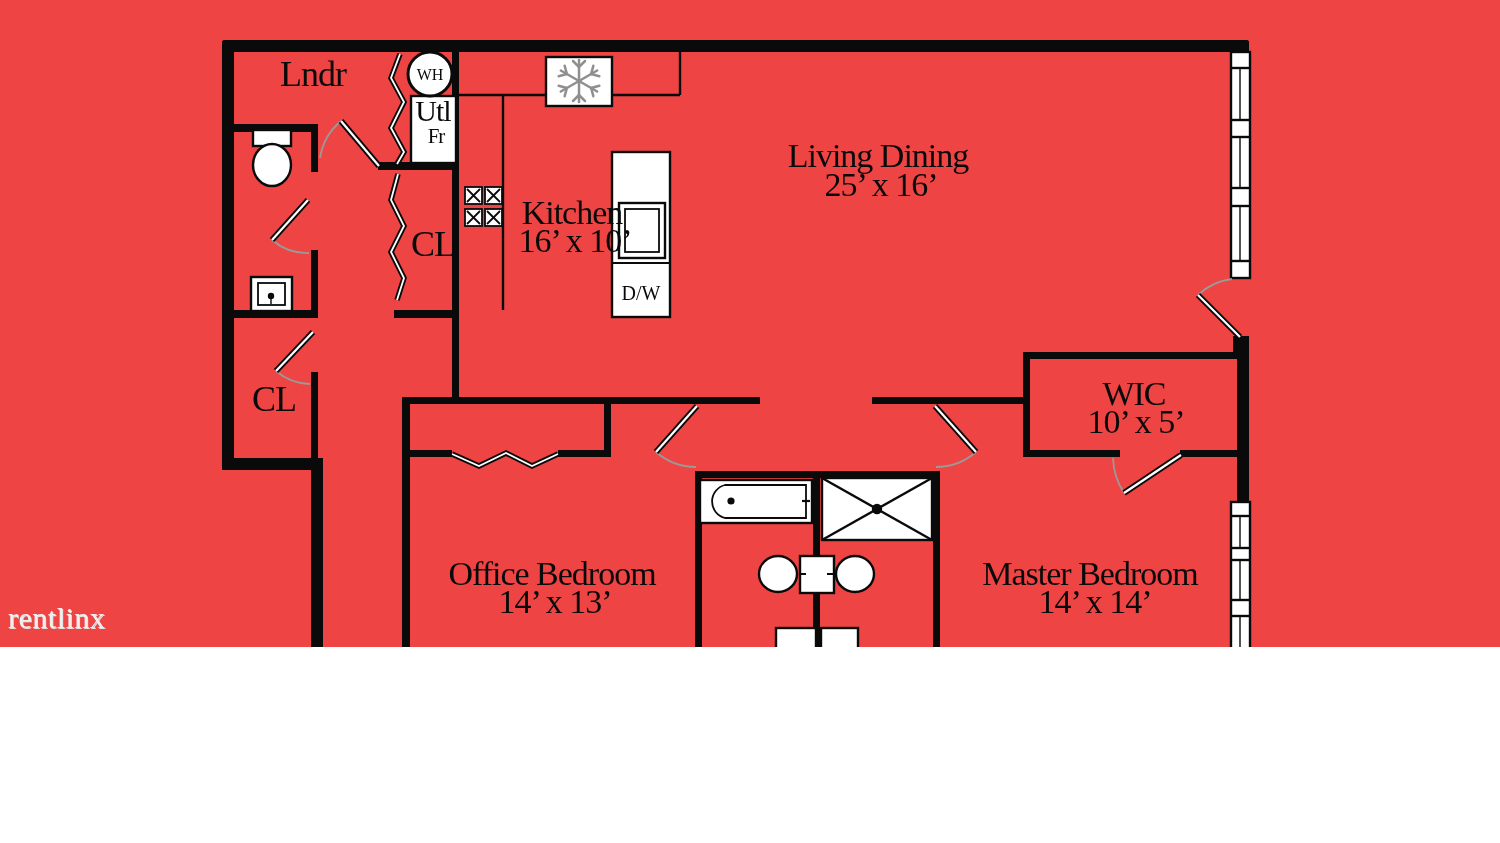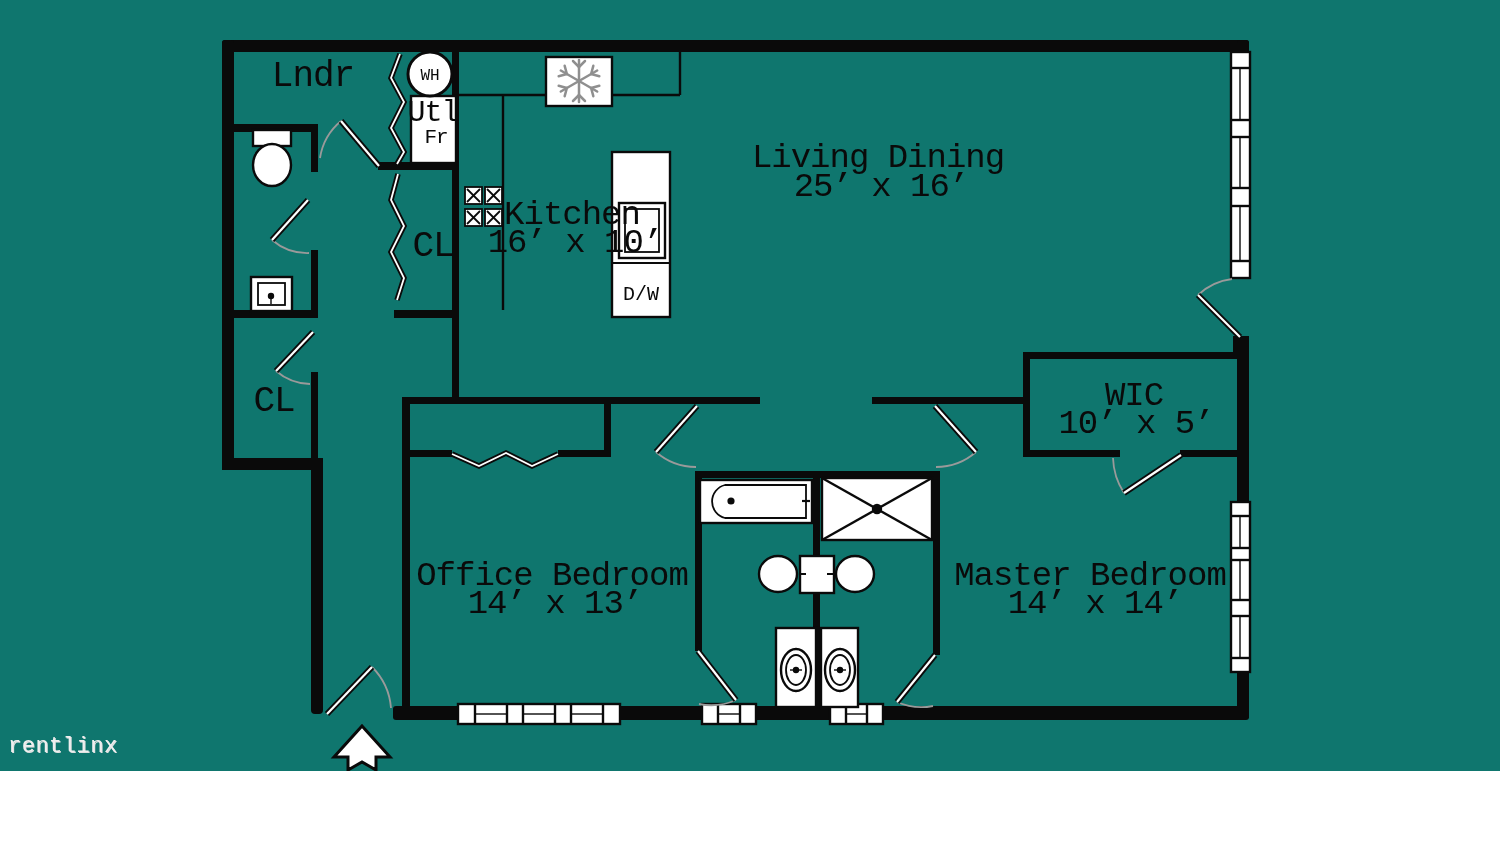--- a/index.html
+++ b/index.html
@@ -1,21 +1,21 @@
 <!DOCTYPE html>
 <html><head>
 <meta charset="utf-8">
 <style>
   html,body{margin:0;padding:0;background:#fff;}
-  .stage{position:relative;width:1500px;height:771px;background:#0f766e;overflow:hidden;
-         font-family:Liberation Mono, monospace;}
+  .stage{position:relative;width:1500px;height:647px;background:#ef4444;overflow:hidden;
+         font-family:Liberation Serif, serif;}
   svg text{fill:#0a0a0a;letter-spacing:-1px;}
   .room-label{font-size:34px;}
   .big-label{font-size:36px;}
-  .watermark{position:absolute;left:8px;bottom:12px;font-size:22px;color:#efefef;
+  .watermark{position:absolute;left:8px;bottom:12px;font-size:30px;color:#efefef;
              text-shadow:1px 1px 0 #e0e0e0;letter-spacing:0.5px;}
 </style>
 </head>
 <body>
 
 <div class="stage">
 <svg width="1500" height="843" viewBox="0 0 1500 843">
 
   <defs>
     <g id="snowarm" stroke="#8f8f8f" stroke-width="2.5" stroke-linecap="round">

